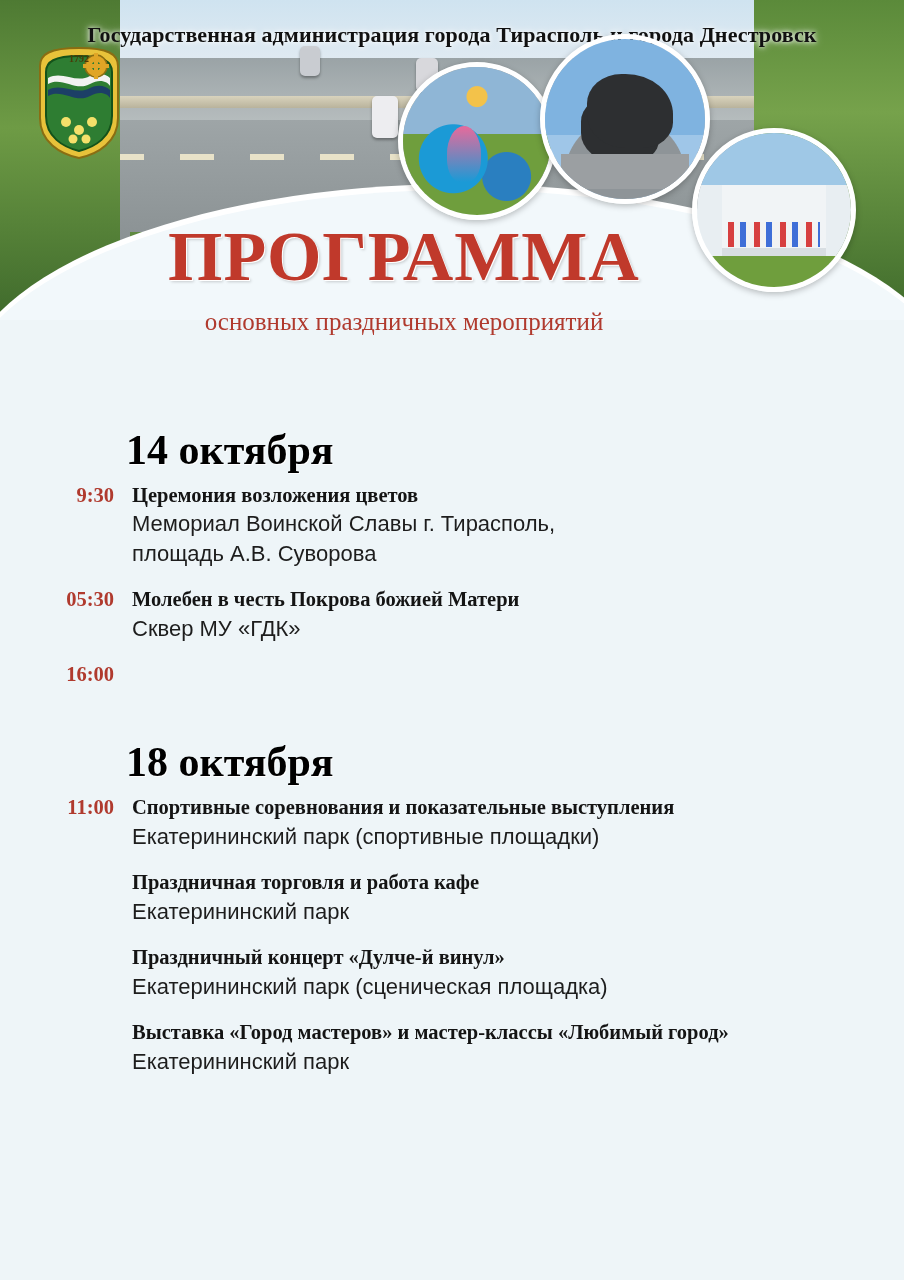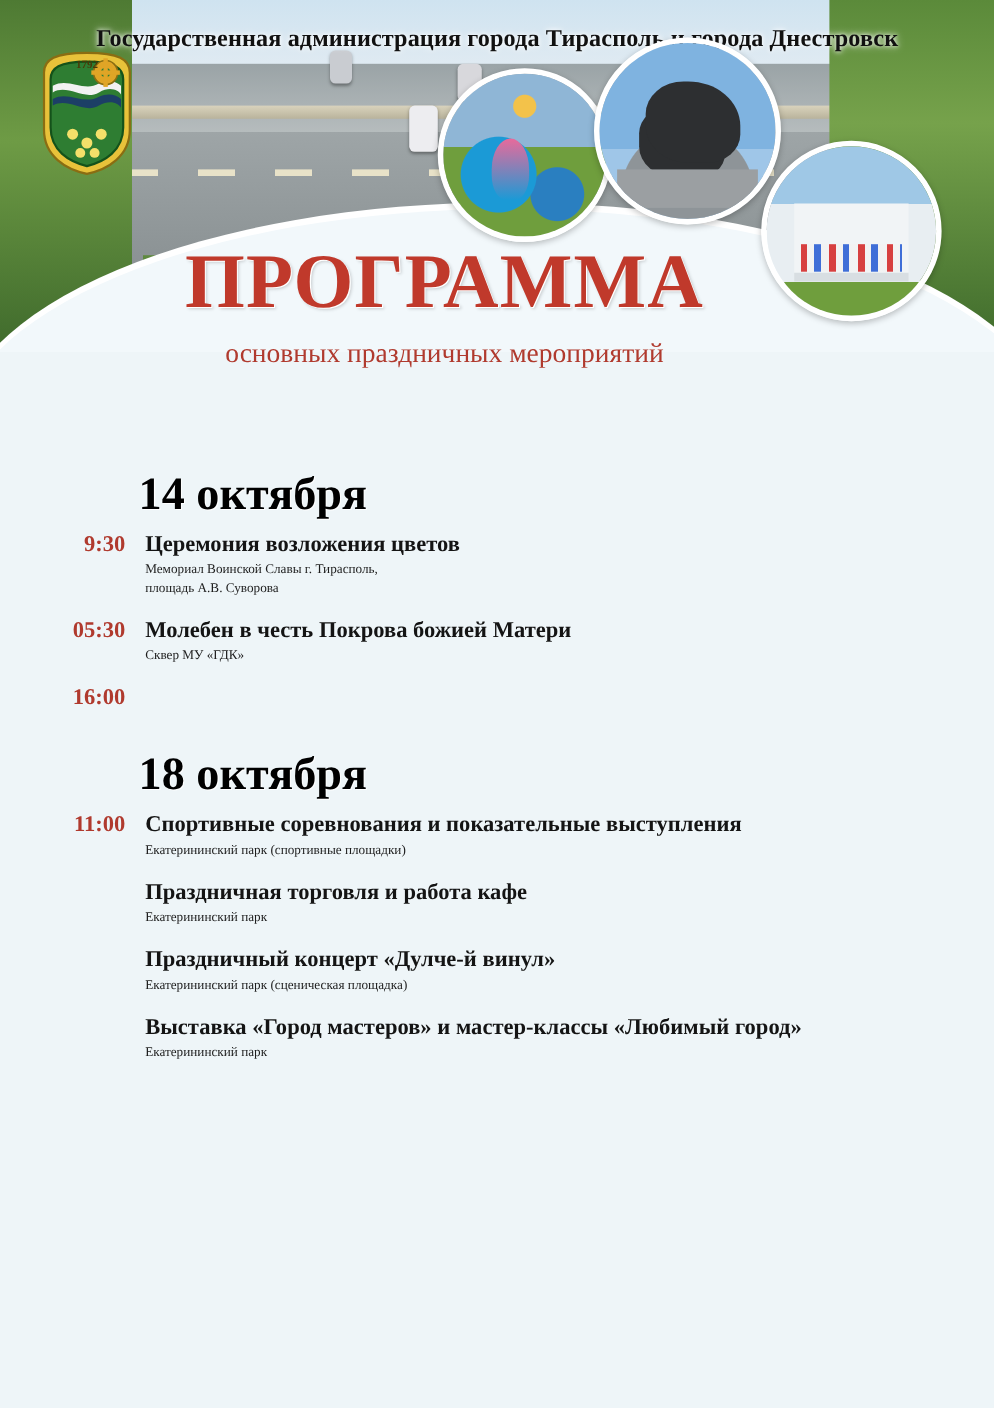--- a/index.html
+++ b/index.html
@@ -194,21 +194,21 @@
     padding: 0 26px;
   }
   .day-head {
     font-family: "Liberation Serif", serif;
     font-weight: bold;
     font-size: 42px;
     color: #000000;
     margin: 14px 0 8px 100px;
     text-shadow: 1px 1px 0 rgba(255,255,255,.9);
   }
-  .day-head.second { margin-top: 34px; }
+  .day-head.second { margin-top: 52px; }
 
   .ev {
     display: flex;
     align-items: flex-start;
     margin: 0 0 18px 0;
   }
   .ev-time {
     width: 106px;
     flex: 0 0 106px;
     text-align: right;
@@ -221,22 +221,22 @@
   }
   .ev-body { flex: 1 1 auto; }
   .ev-title {
     font-family: "Liberation Serif", serif;
     font-weight: bold;
     font-size: 20.5px;
     color: #141414;
     line-height: 1.34;
   }
   .ev-place {
-    font-family: Liberation Serif, serif;
-    font-size: 12px;
+    font-family: Liberation Sans, sans-serif;
+    font-size: 22px;
     color: #1d1d1d;
     line-height: 1.34;
   }
 </style>
 </head>
 <body>
 
 <div class="banner">
   <div class="banner-bg"></div>
   <div class="banner-road"></div>

